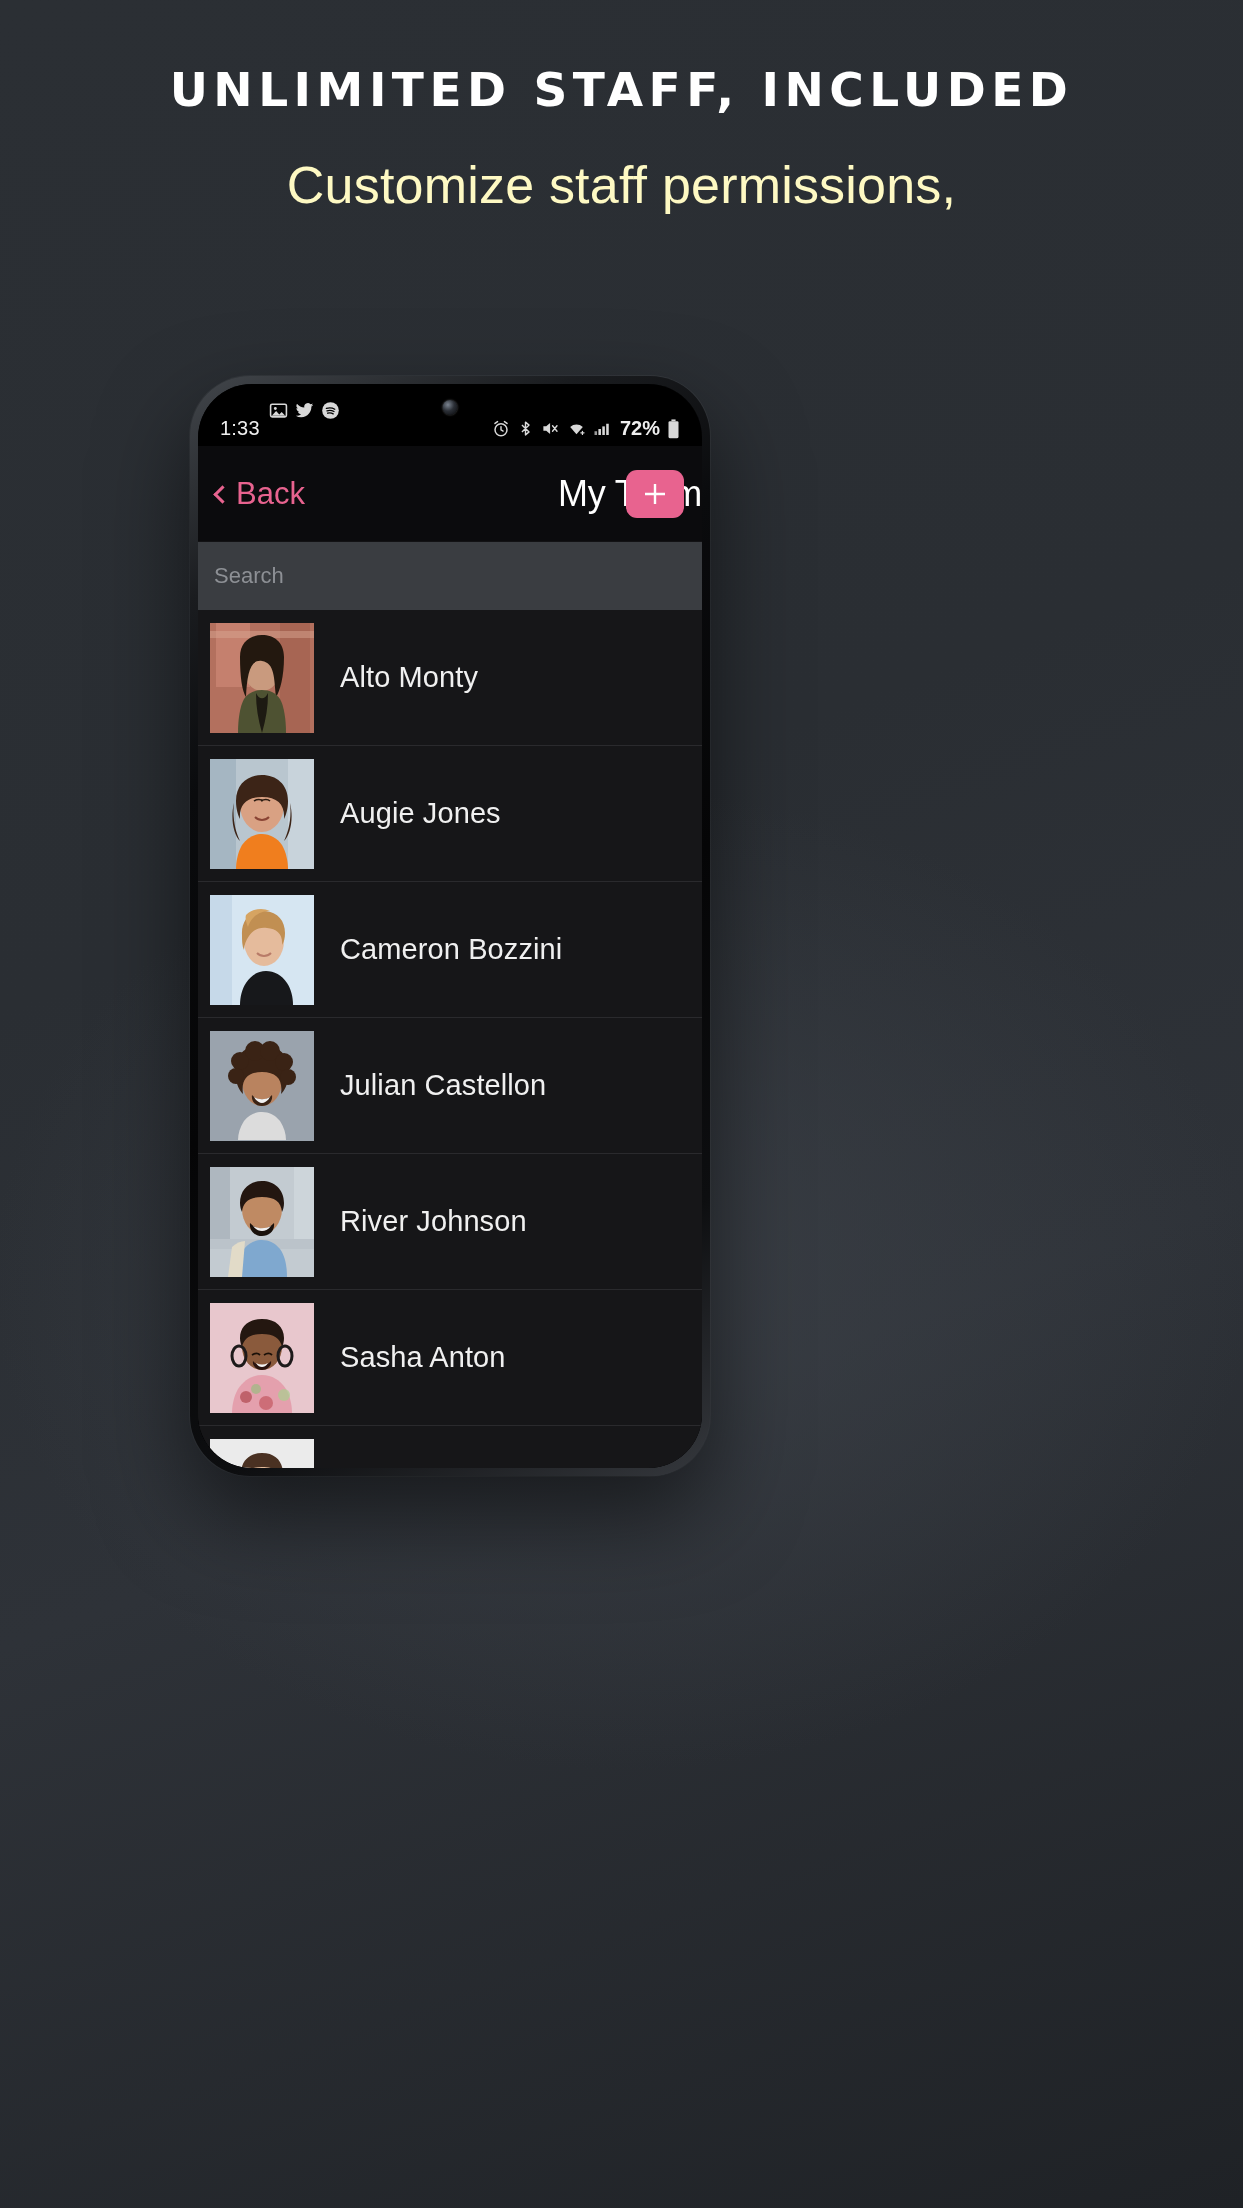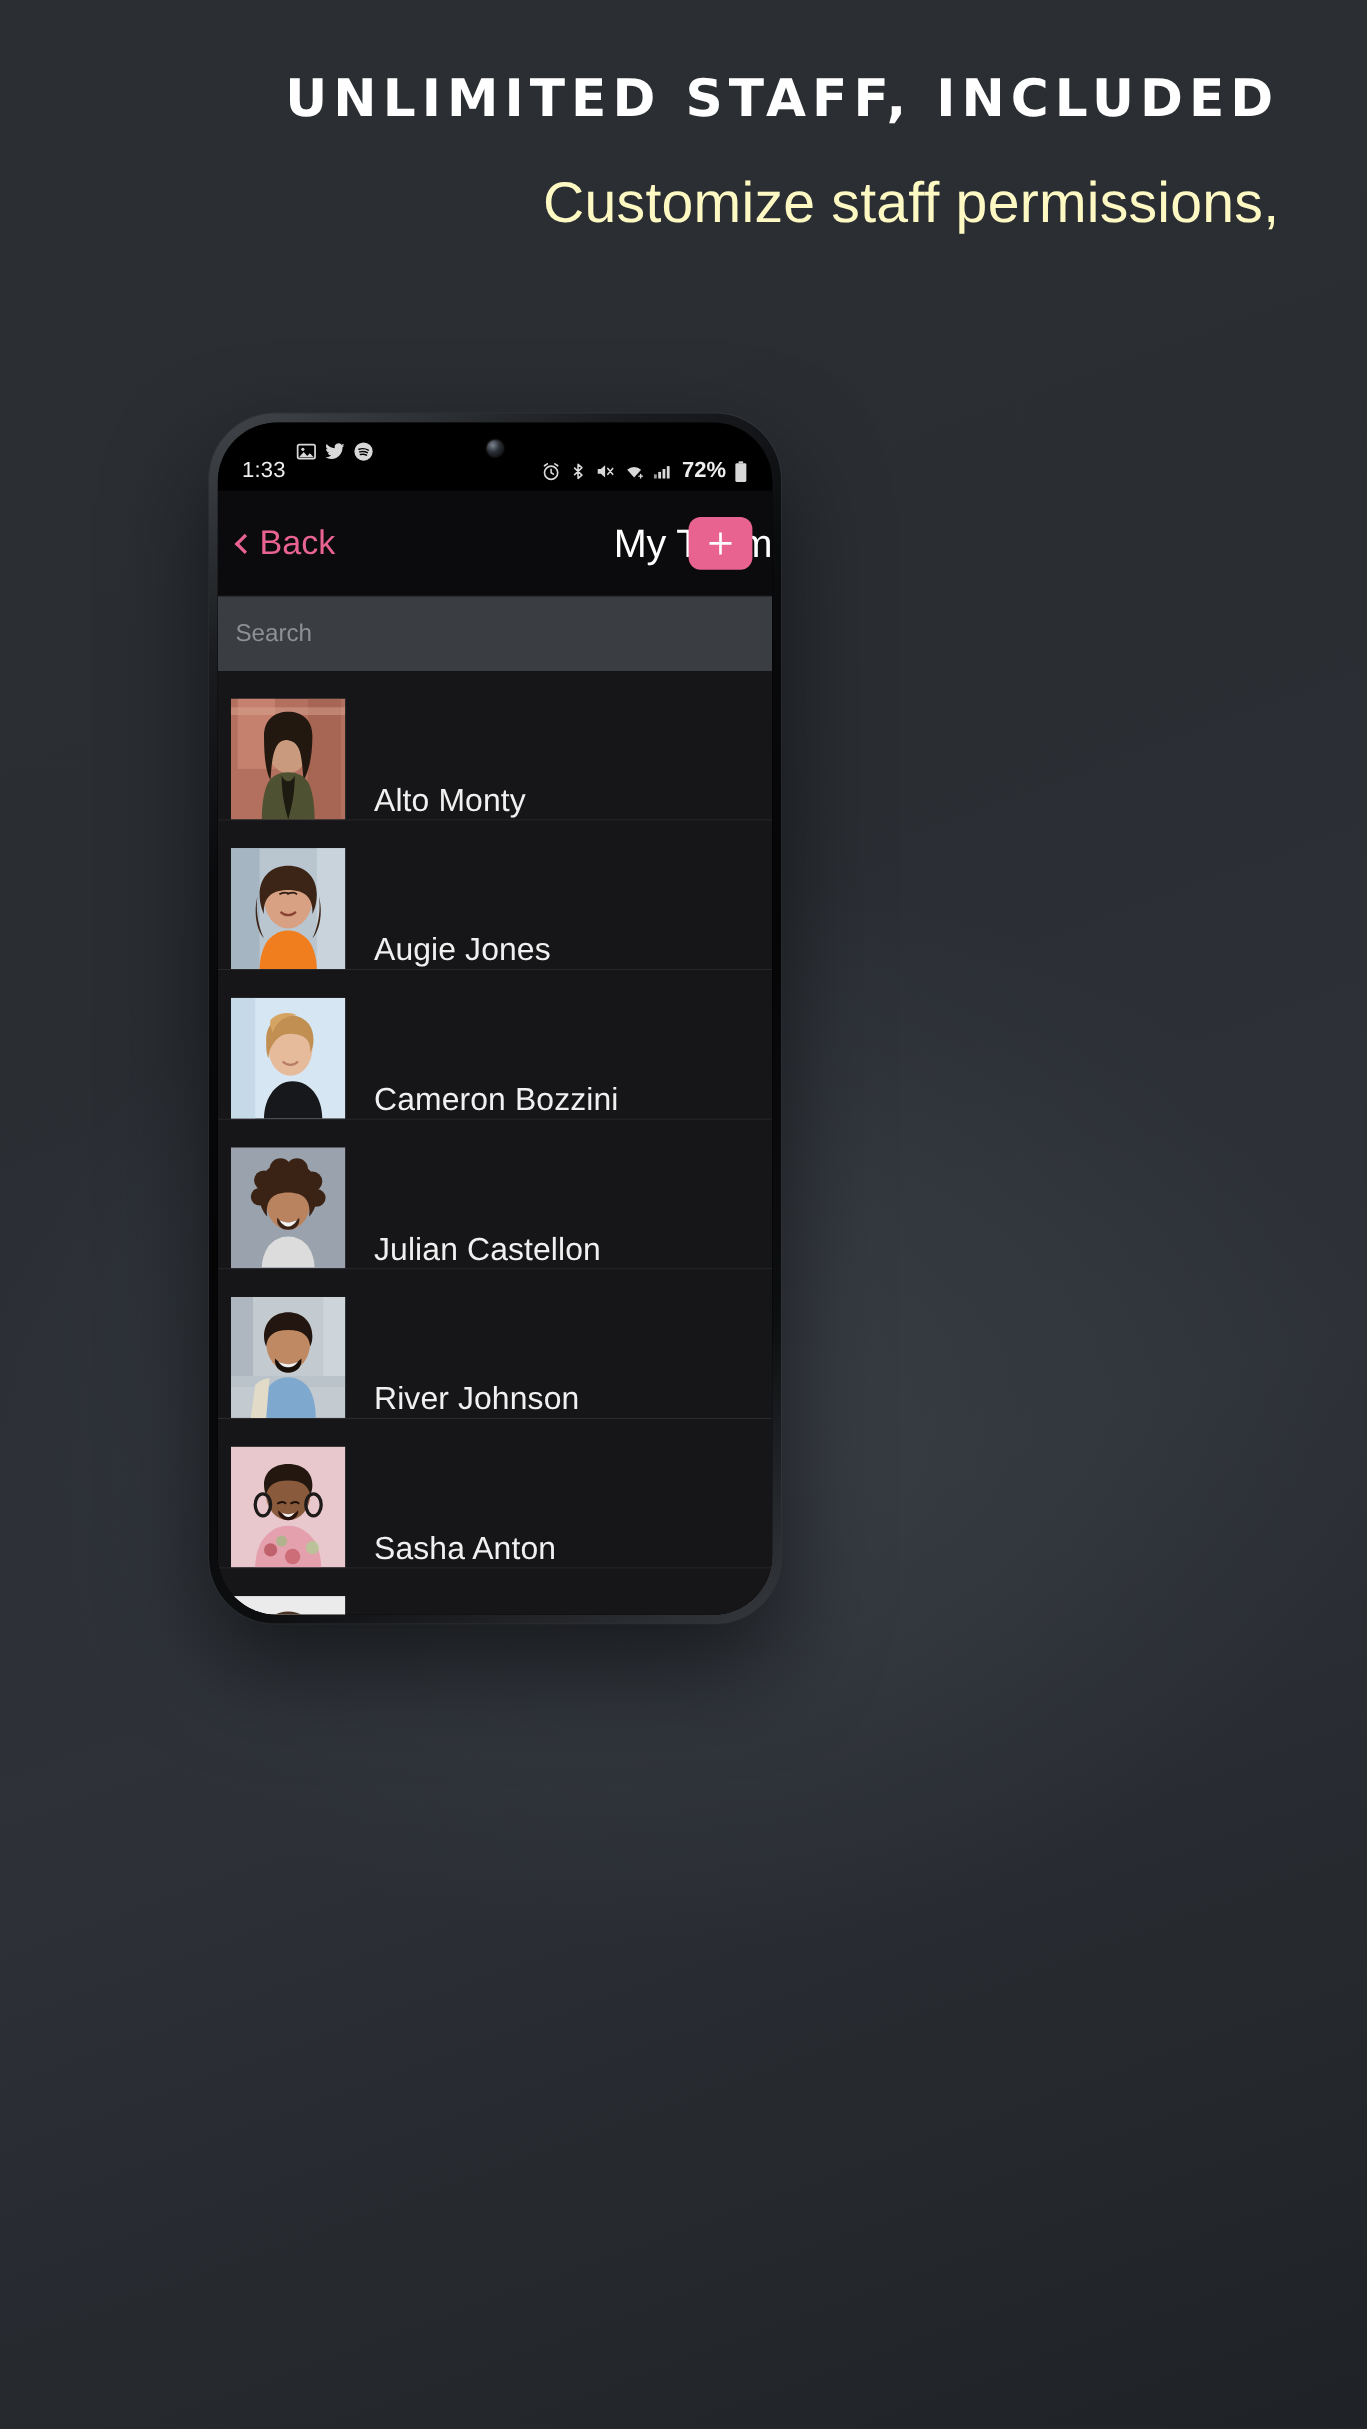--- a/index.html
+++ b/index.html
@@ -24,21 +24,21 @@
       radial-gradient(ellipse 900px 700px at 50% 58%, rgba(60,65,72,0.85) 0%, rgba(42,46,51,0) 70%),
       linear-gradient(160deg, #2b2f34 0%, #2a2e33 38%, #2e3238 62%, #1f2226 100%);
   }
 
   
   .headline-wrap {
     position: absolute;
     top: 66px;
     left: 0;
     right: 0;
-    text-align: right;
+    text-align: center;
     padding: 0 80px;
   }
 
   .headline {
     color: #ffffff;
     font-size: 47px;
     font-weight: 700;
     letter-spacing: 5.5px;
     line-height: 1.03;
     text-transform: uppercase;
@@ -228,21 +228,21 @@
   
   .list {
     flex: 1 1 auto;
     background: #161618;
     overflow: hidden;
   }
 
   .row {
     height: 136px;
     display: flex;
-    align-items: flex-end;
+    align-items: center;
     padding: 0 10px 0 12px;
     border-bottom: 1px solid #2a2a2d;
     cursor: pointer;
     background: #161618;
   }
 
   .avatar {
     width: 104px;
     height: 110px;
     flex: 0 0 auto;

